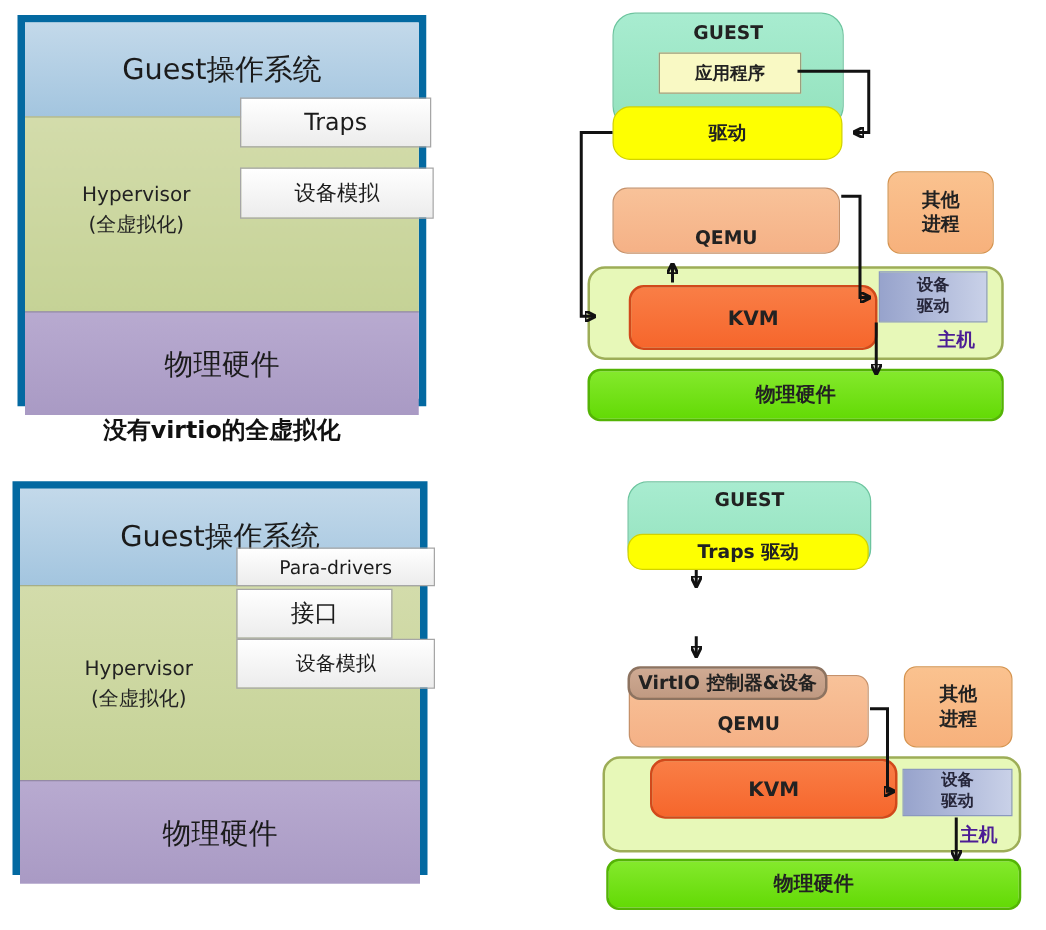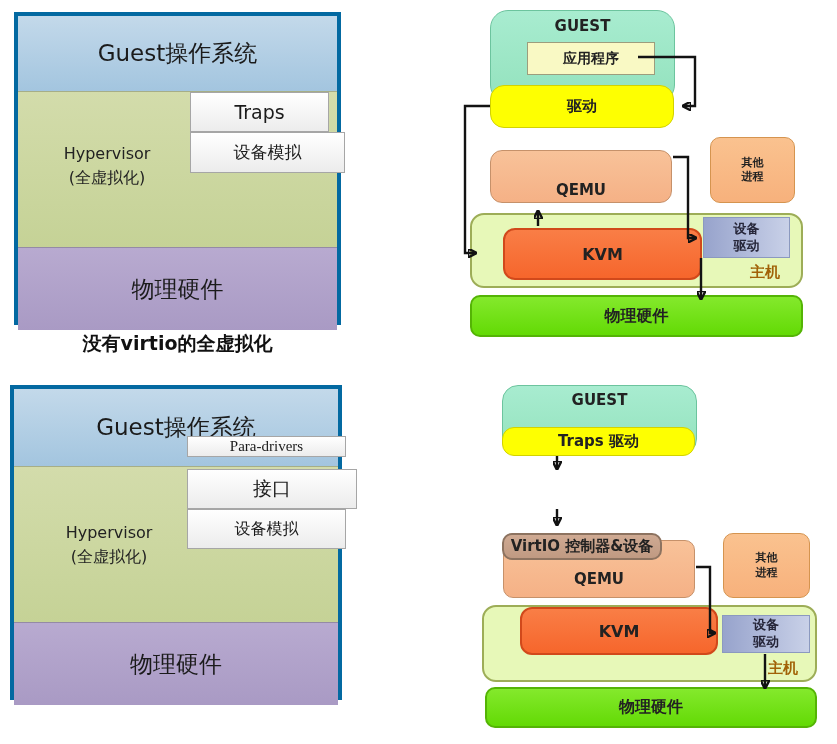--- a/index.html
+++ b/index.html
@@ -4,87 +4,87 @@
 <style>
   html,body { margin:0; padding:0; background:#fff; }
   .canvas {
     position:relative; width:837px; height:744px; background:#ffffff;
     font-family:"DejaVu Sans","Liberation Sans",sans-serif; color:#1b1b1b; overflow:hidden;
   }
   .cbox { position:absolute; box-sizing:border-box; display:flex; align-items:center;
           justify-content:center; text-align:left; }
 
   
-  .panel { position:absolute; box-sizing:border-box; border:4px solid #0369a1; background:#fff; }
+  .panel { position:absolute; box-sizing:border-box; border:6px solid #0369a1; background:#fff; }
   #p1 { left:14px; top:12px;  width:327px; height:313px; }
   #p2 { left:10px; top:385px; width:332px; height:315px; }
   .layer { position:absolute; left:0; right:0; display:flex; align-items:center; justify-content:center; }
   .layer-blue   { top:0; background:linear-gradient(#c3d9ea,#a3c5df); font-size:23px; }
   #p1 .layer-blue { height:75px; } #p2 .layer-blue { height:77px; }
   .layer-green  { background:linear-gradient(#d3dcab,#c5d296); border-top:1px solid rgba(110,110,110,.35); }
   #p1 .layer-green { top:75px; height:156px; } #p2 .layer-green { top:77px; height:156px; }
   .layer-purple { background:linear-gradient(#b8aad0,#a99ac4); border-top:1px solid rgba(110,110,110,.35); font-size:23px; }
   #p1 .layer-purple { top:231px; height:82px; } #p2 .layer-purple { top:233px; height:82px; }
   .hyp { position:absolute; white-space:pre-line; text-align:center; font-size:16px; line-height:1.5; color:#222; }
   #p1 .hyp { left:8px;  top:126px; width:162px; }
   #p2 .hyp { left:12px; top:132px; width:166px; }
   .whitebox { position:absolute; box-sizing:border-box; border:1px solid #a6a6a6;
               background:linear-gradient(#ffffff,#ececec); display:flex; align-items:center; justify-content:center; }
-  #traps1  { left:172px; top:76px;  width:139px; height:40px; font-size:19px; }
+  #traps1  { left:172px; top:60px;  width:153px; height:40px; font-size:19px; }
   #demu1   { left:172px; top:116px; width:155px; height:41px; font-size:17px; }
-  #para2   { left:173px; top:47px;  width:159px; height:21px; font-size:15px;font-family:Liberation Serif, serif; }
-  #iface2  { left:173px; top:80px;  width:170px; height:40px; font-size:19px; }
+  #para2   { left:173px; top:47px;  width:159px; height:31px; font-size:15px; }
+  #iface2  { left:173px; top:80px;  width:125px; height:40px; font-size:19px; }
   #demu2   { left:173px; top:120px; width:159px; height:40px; font-size:16px; }
   .caption { position:absolute; text-align:center; font-size:19px; font-weight:600; color:#111; }
   #cap1 { left:14px; top:331px; width:327px; }
   #cap2 { left:10px; top:714px; width:332px; }
 
   
   .flowlbl { font-weight:600; color:#222; }
   .pre { white-space:pre-line; line-height:1.3; }
 
   .guest  { background:linear-gradient(#a8ecd0,#93e2bd); border:1px solid #6cc49e;
             align-items:flex-start; font-size:15px; }
   #guest1 { left:490px; top:10px;  width:185px; height:93px; border-radius:18px; padding-top:6px; z-index:1; }
   #guest2 { left:502px; top:385px; width:195px; height:70px; border-radius:16px; padding-top:5px; z-index:1; }
 
-  #app1   { left:527px; top:42px; width:128px; height:33px; background:#f9f9c4;
+  #app1   { left:527px; top:42px; width:114px; height:33px; background:#f9f9c4;
             border:1px solid #9d9d7d; font-size:14px; z-index:2; }
 
   .yellow { background:#feff01; border:1px solid #d2d200; }
   #driver1 { left:490px; top:85px;  width:184px; height:43px; border-radius:14px; font-size:15px; z-index:3; }
   #vdrv2   { left:502px; top:427px; width:193px; height:29px; border-radius:12px; font-size:15px; z-index:3; }
 
   .tan   { background:linear-gradient(#cfaa93,#c09a82); border:2px solid #8d7360; }
   #io1   { left:490px; top:136px; width:183px; height:41px; border-radius:12px; font-size:15px; z-index:3; }
   #vio2  { left:502px; top:533px; width:160px; height:27px; border-radius:10px; font-size:15px; z-index:3; }
 
   .qemu  { background:linear-gradient(#f8c299,#f5b186); border:1px solid #c6916a;
            align-items:flex-end; font-size:15px; }
   #qemu1 { left:490px; top:150px; width:182px; height:53px; border-radius:12px; padding-bottom:3px; z-index:2; }
   #qemu2 { left:503px; top:540px; width:192px; height:58px; border-radius:10px; padding-bottom:9px; z-index:2; }
 
-  .other  { background:linear-gradient(#fac28f,#f7b17c); border:1px solid #d5944f; font-size:11px; }
+  .other  { background:linear-gradient(#fac28f,#f7b17c); border:1px solid #d5944f; font-size:15px; }
   #other1 { left:710px; top:137px; width:85px; height:66px; border-radius:10px; }
   #other2 { left:723px; top:533px; width:87px; height:65px; border-radius:10px; }
 
   .host  { background:#e7f8b8; border:2px solid #9dad57; }
   #host1 { left:470px; top:213px; width:333px; height:75px; border-radius:14px; z-index:0; }
   #host2 { left:482px; top:605px; width:335px; height:77px; border-radius:14px; z-index:0; }
 
   .kvm   { background:linear-gradient(#f97e46,#f6662c); border:2px solid #d1491b; font-size:16px;margin-left:20px; }
   #kvm1  { left:483px; top:228px; width:199px; height:52px; border-radius:12px; z-index:2; }
   #kvm2  { left:500px; top:607px; width:198px; height:48px; border-radius:12px; z-index:2; }
 
   .devdrv { background:linear-gradient(90deg,#97a3cc,#c9d1e8); border:1px solid #8b99bf;
             font-size:13px; color:#26263a; z-index:2; }
   #devdrv1 { left:703px; top:217px; width:87px; height:41px; }
   #devdrv2 { left:722px; top:615px; width:88px; height:38px; }
 
-  .hostlbl { position:absolute; font-size:15px; font-weight:600; color:#a16207; text-align:center; width:60px; }
+  .hostlbl { position:absolute; font-size:15px; font-weight:600; color:#4c1d95; text-align:center; width:60px; }
   #hostlbl1 { left:735px; top:263px; }
   #hostlbl2 { left:753px; top:659px; }
 
   .hw    { background:linear-gradient(#84e92c,#63da05); border:2px solid #54b405; font-size:16px; }
   #hw1   { left:470px; top:295px; width:333px; height:42px; border-radius:10px; z-index:1; }
   #hw2   { left:485px; top:687px; width:332px; height:41px; border-radius:10px; z-index:1; }
 
   #arrows { position:absolute; left:0; top:0; width:837px; height:744px; z-index:10; pointer-events:none; }
   #arrows path { fill:none; stroke:#121212; stroke-width:2.4px; }
 </style>

